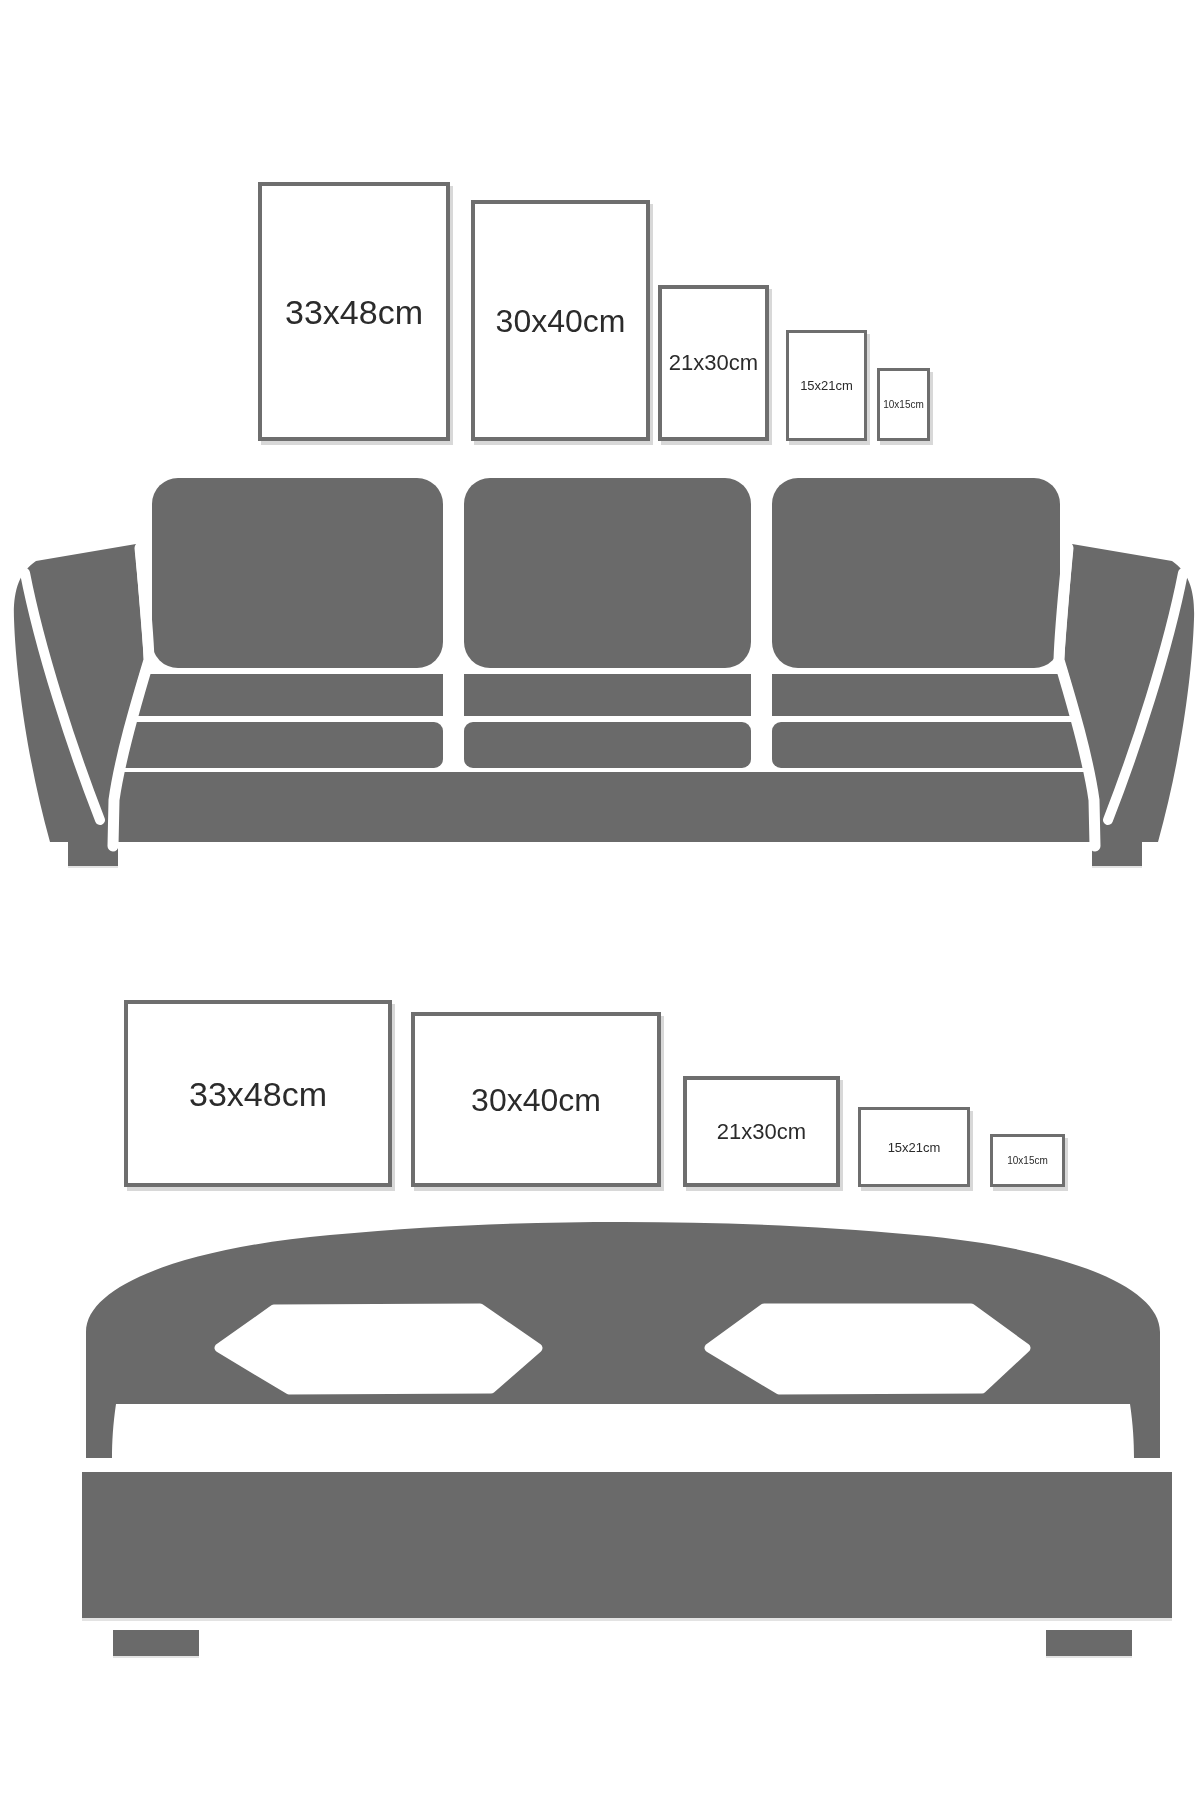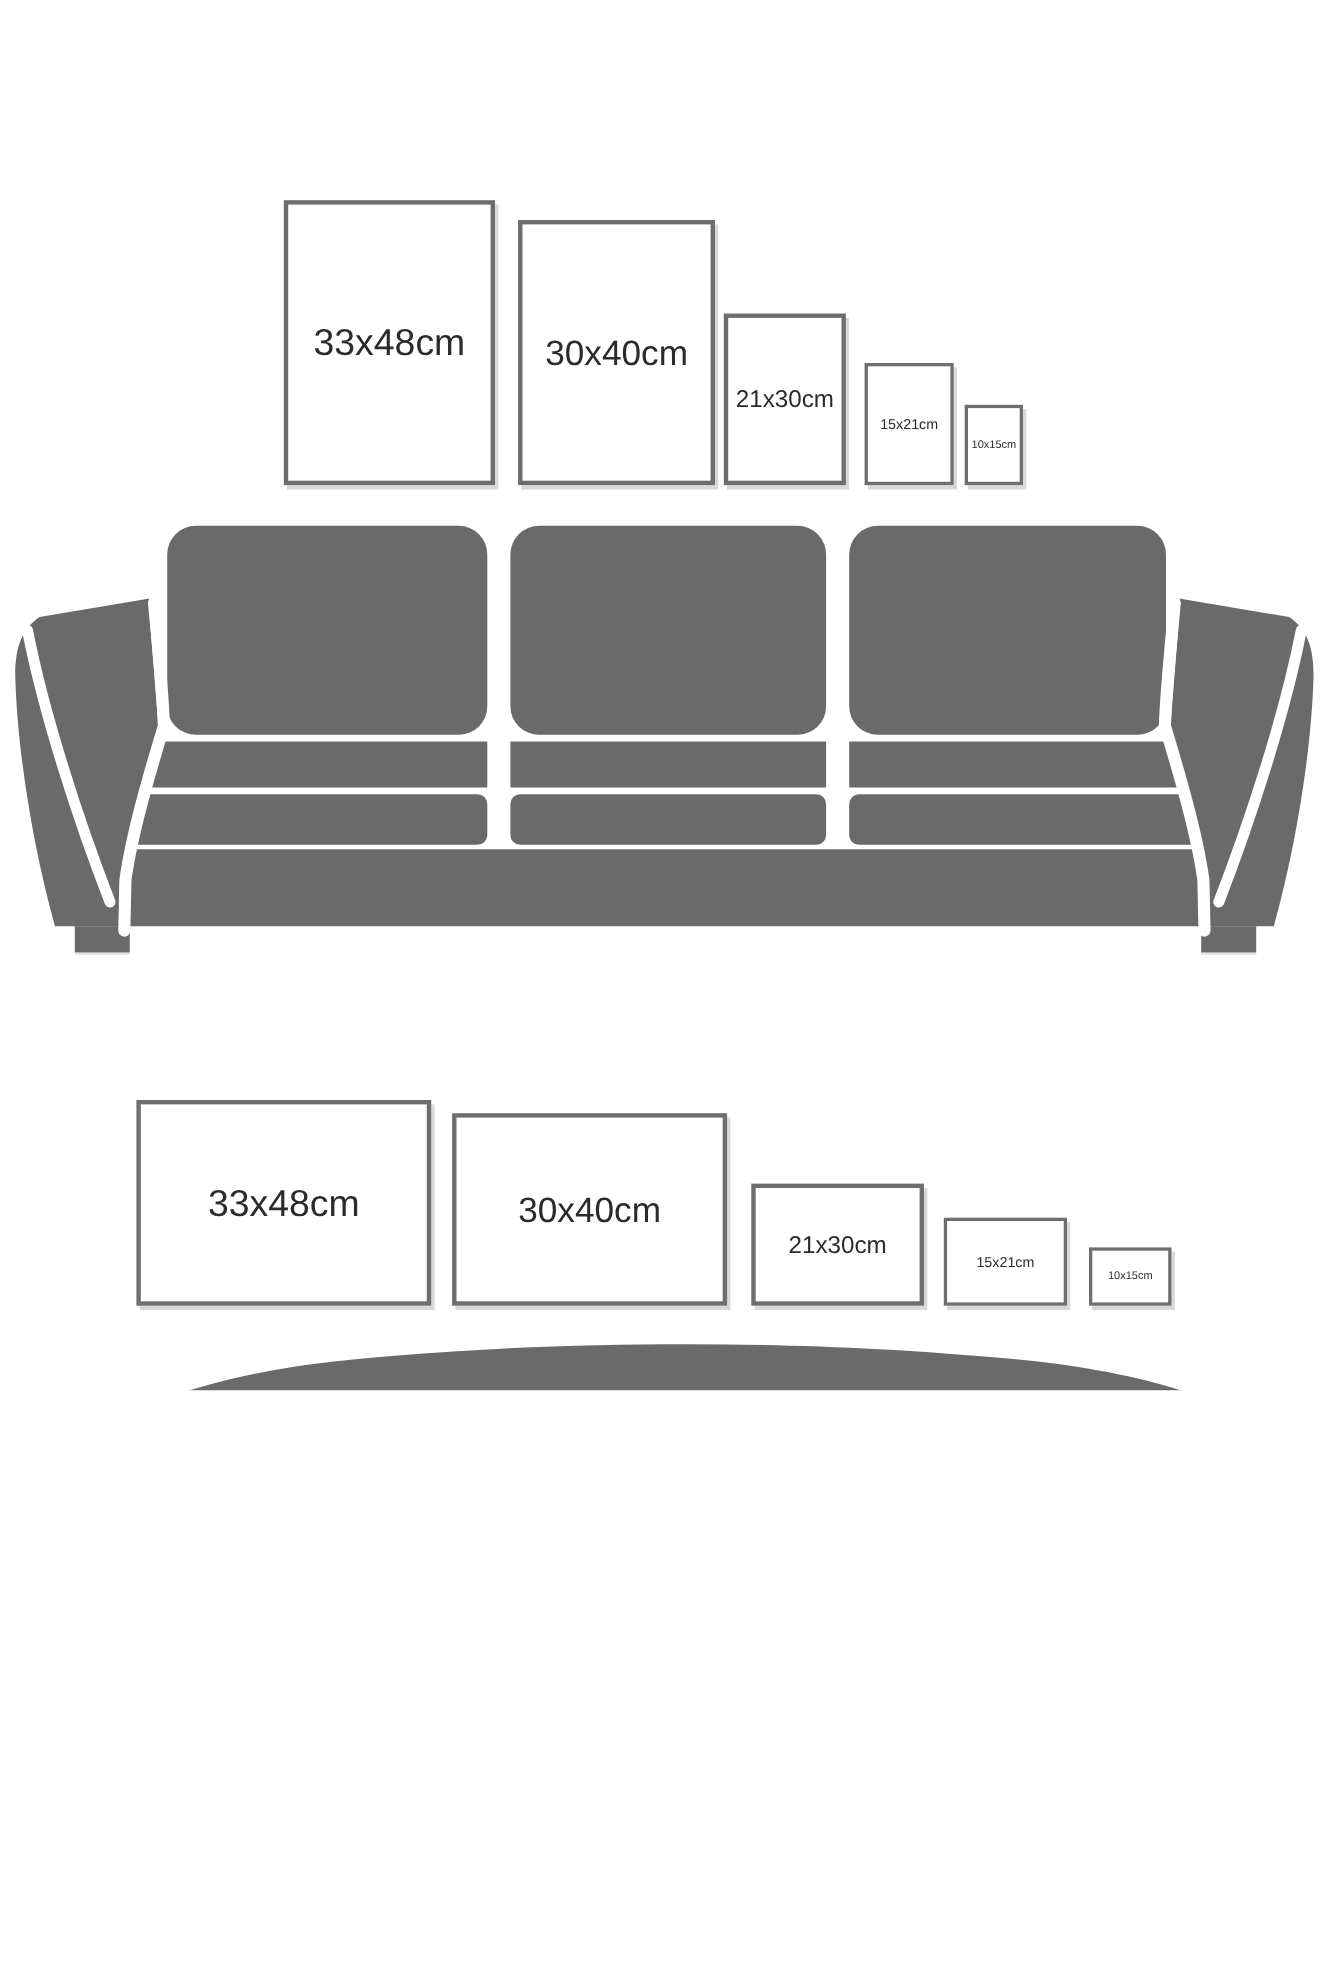--- a/index.html
+++ b/index.html
@@ -4,21 +4,21 @@
 <style>
   html,body{margin:0;padding:0;background:#ffffff;}
   :root{
     --furniture-gray:#6a6a6a;
     --frame-border:#6e6e6e;
     --label-color:#2b2b2b;
     --shadow:#d8d8d8;
   }
   .canvas{
     position:relative;
-    width:1200px;height:1264px;
+    width:1200px;height:1800px;
     background:#ffffff;
     overflow:hidden;
     font-family:"Liberation Sans","DejaVu Sans",sans-serif;
   }
   .frame{
     position:absolute;
     box-sizing:border-box;
     background:#ffffff;
     border:4px solid var(--frame-border);
     box-shadow:3px 4px 0 var(--shadow);

